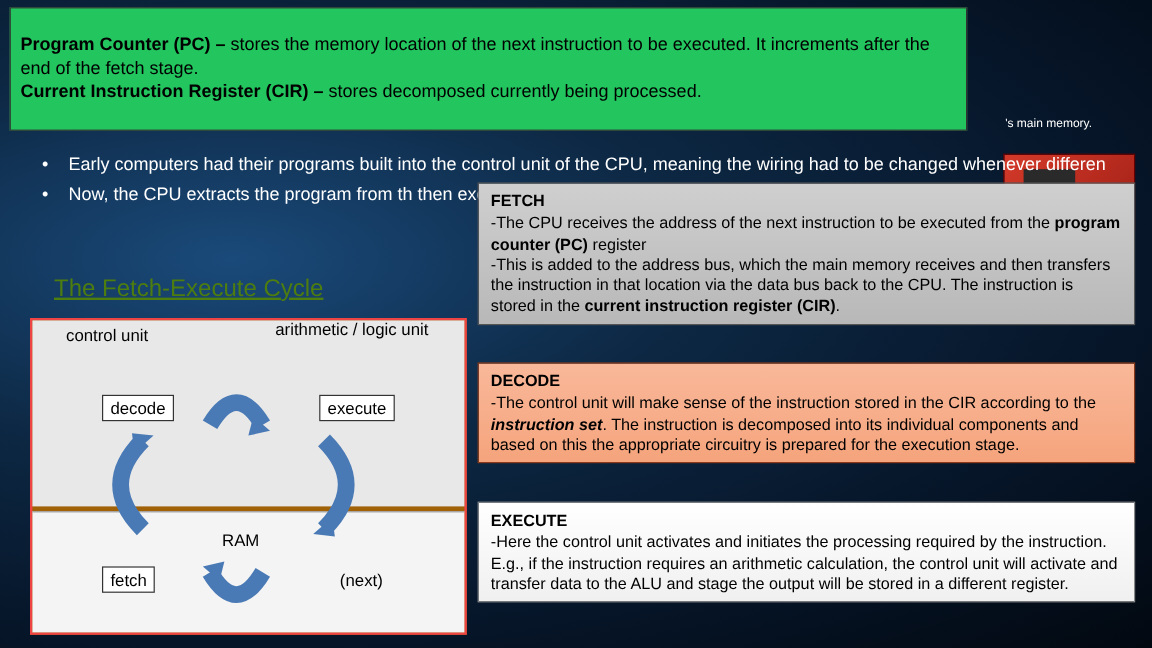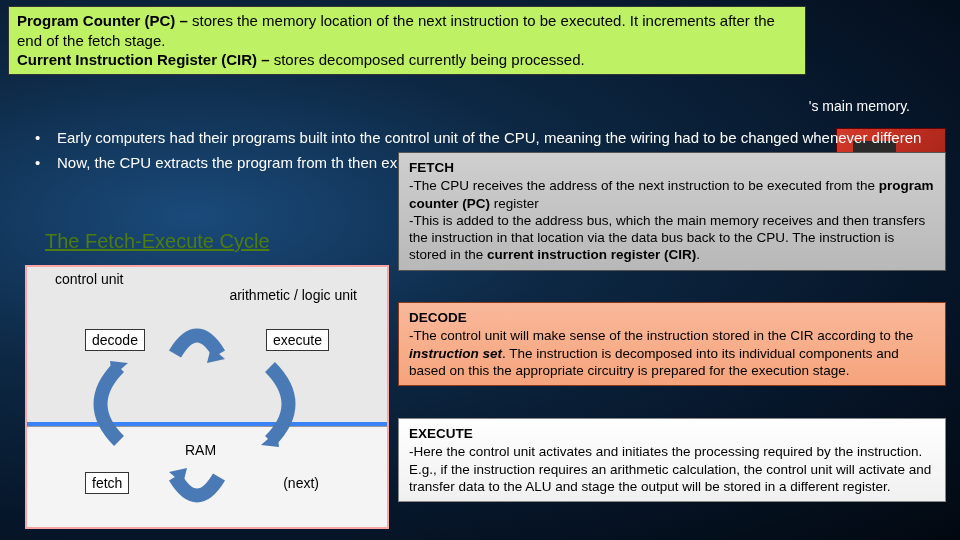--- a/index.html
+++ b/index.html
@@ -1,23 +1,23 @@
 <!DOCTYPE html>
 <html><head>
 <meta charset="utf-8">
 <style>
 body{margin:0;padding:0;width:960px;height:540px;overflow:hidden;font-family:"Segoe UI",Tahoma,sans-serif;background:radial-gradient(ellipse at 20% 40%,#1a4a7a 0%,#0d2844 35%,#061528 70%,#020810 100%);color:#fff;position:relative}
-.defbox{position:absolute;top:6px;left:8px;width:780px;background:#bef264;color:#000;border:1px solid #333;padding:4px 8px;font-size:15px;line-height:1.3}
+.defbox{position:absolute;top:6px;left:8px;width:780px;background:#22c55e;color:#000;border:1px solid #333;padding:21px 8px;font-size:15px;line-height:1.3}
 .defbox b{font-weight:bold}
-.bgtext{position:absolute;top:98px;right:50px;font-size:14px;color:#fff}
+.bgtext{position:absolute;top:98px;right:50px;font-size:10px;color:#fff}
 .bullets{position:absolute;top:128px;left:35px;right:20px;font-size:15px;line-height:1.28}
 .bullets .row{display:flex;margin-bottom:6px}
 .bullets .bul{width:22px;flex-shrink:0}
 .fectitle{position:absolute;top:230px;left:45px;font-size:20px;text-decoration:underline;font-weight:500;color:#4d7c0f}
-.diagram{position:absolute;top:265px;left:25px;width:360px;height:260px;background:#3b82f6;border:2px solid #fca5a5}
+.diagram{position:absolute;top:265px;left:25px;width:360px;height:260px;background:#a16207;border:2px solid #ef4444}
 .diagram .upper{position:absolute;top:0;left:0;right:0;height:155px;background:#e8e8e8}
 .diagram .lower{position:absolute;bottom:0;left:0;right:0;height:100px;background:#f4f4f4;border-top:1px solid #999}
 .diagram .lbl{position:absolute;color:#000;font-size:14px;whitespace:nowrap}
 .dbox{position:absolute;background:#fff;border:1px solid #333;color:#000;font-size:14px;padding:2px 6px}
 .arrow{position:absolute;width:60px;height:60px}
 .arrow svg{width:100%;height:100%}
 .stagebox{position:absolute;left:398px;right:14px;color:#000;font-size:13.5px;line-height:1.28;padding:6px 10px;border:1px solid #222}
 .stagebox .hd{font-weight:bold;margin-bottom:1px}
 .fetch{top:152px;background:linear-gradient(#cfcfcf,#b8b8b8);border:1px solid #555}
 .decode{top:302px;background:linear-gradient(#f9b89a,#f5a47c);border:1px solid #8a3a1a}
@@ -48,21 +48,21 @@
       <div>Now, the CPU extracts the program from th then executes them. Instead of rewiring, the</div>
     </div>
 </div>
 
 <div class="fectitle">The Fetch-Execute Cycle</div>
 
 <div class="diagram">
   <div class="upper"></div>
   <div class="lower"></div>
   <div class="lbl" style="top:4px;left:28px">control unit</div>
-  <div class="lbl" style="top:21px;right:30px;text-align:right;line-height:1.1"><span>arithmetic / logic unit</span></div>
+  <div class="lbl" style="top:0;right:30px;text-align:right;line-height:1.1"><span>arithmetic / logic unit</span></div>
   <div class="dbox" style="top:62px;left:58px">decode</div>
   <div class="dbox" style="top:62px;right:58px">execute</div>
   <div class="dbox" style="top:205px;left:58px">fetch</div>
   <div class="lbl" style="top:208px;right:68px">(next)</div>
   <div class="lbl" style="top:175px;left:158px;font-weight:400">RAM</div>
   <div class="arrow" style="top:42px;left:140px"><svg viewBox="0 0 60 60">
         <path d="M8 45 Q30 8 52 45" fill="none" stroke="#4a7ab5" stroke-width="14"></path>
         <path d="M44 38 L58 50 L40 54 Z" fill="#4a7ab5"></path>
       </svg></div>
   <div class="arrow" style="top:92px;left:228px;width:55px;height:90px"><svg viewBox="0 0 55 90">

